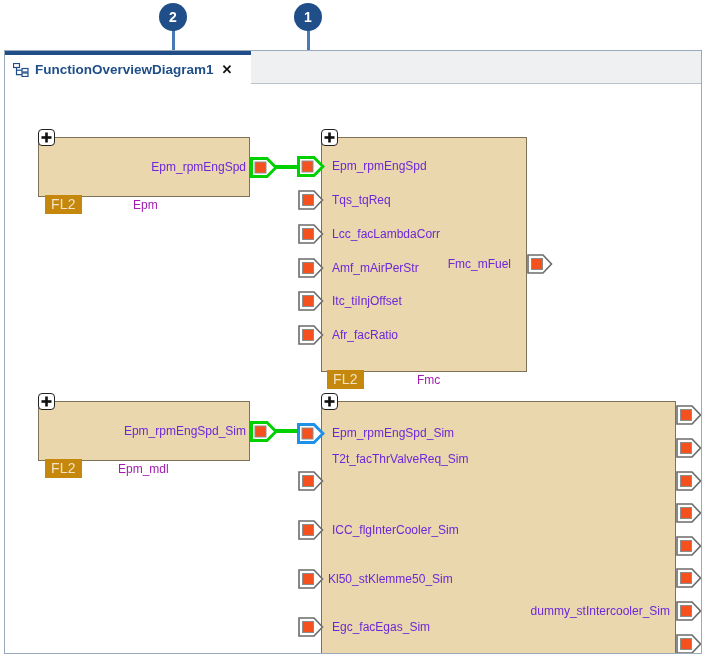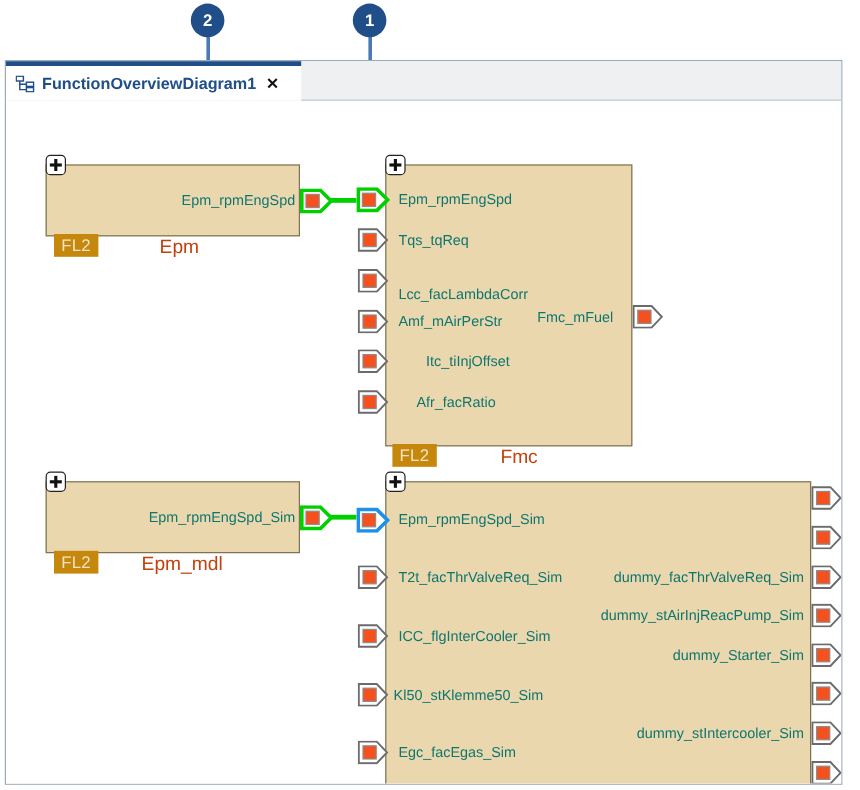--- a/index.html
+++ b/index.html
@@ -116,28 +116,28 @@
     font-weight: normal;
     padding: 0 6px;
     height: 19px;
     line-height: 19px;
     letter-spacing: .2px;
     font-family: "Liberation Sans", sans-serif;
     z-index: 5;
   }
   .blockname {
     position: absolute;
-    color: #c2410c;
-    font-size: 16px;
+    color: #a21caf;
+    font-size: 12px;
     white-space: nowrap;
     font-family: "Liberation Sans", sans-serif;
   }
   .portlabel {
     position: absolute;
-    color: #0f766e;
+    color: #6d28d9;
     font-size: 12px;
     white-space: nowrap;
     font-family: "Liberation Sans", sans-serif;
     z-index: 3;
   }
   .portlabel.right { text-align: right; }
 
   
   .port {
     position: absolute;
@@ -228,45 +228,45 @@
         </svg>
       </div>
       <div class="portlabel" style="left:327px; top:109px;">Tqs_tqReq</div>
 
       <div class="port" style="left:293px; top:140px;">
         <svg width="26" height="20" viewBox="0 0 26 20">
           <path d="M1 1 H16 L24.5 10 L16 19 H1 Z" fill="#ffffff" stroke="#6b6b6b" stroke-width="1.6"></path>
           <rect x="4.5" y="4.5" width="11" height="11" fill="#f4511e" stroke="#8d8d8d" stroke-width="1"></rect>
         </svg>
       </div>
-      <div class="portlabel" style="left:327px; top:154px;">Lcc_facLambdaCorr</div>
+      <div class="portlabel" style="left:327px; top:143px;">Lcc_facLambdaCorr</div>
 
       <div class="port" style="left:293px; top:174px;">
         <svg width="26" height="20" viewBox="0 0 26 20">
           <path d="M1 1 H16 L24.5 10 L16 19 H1 Z" fill="#ffffff" stroke="#6b6b6b" stroke-width="1.6"></path>
           <rect x="4.5" y="4.5" width="11" height="11" fill="#f4511e" stroke="#8d8d8d" stroke-width="1"></rect>
         </svg>
       </div>
       <div class="portlabel" style="left:327px; top:177px;">Amf_mAirPerStr</div>
 
       <div class="port" style="left:293px; top:207px;">
         <svg width="26" height="20" viewBox="0 0 26 20">
           <path d="M1 1 H16 L24.5 10 L16 19 H1 Z" fill="#ffffff" stroke="#6b6b6b" stroke-width="1.6"></path>
           <rect x="4.5" y="4.5" width="11" height="11" fill="#f4511e" stroke="#8d8d8d" stroke-width="1"></rect>
         </svg>
       </div>
-      <div class="portlabel" style="left:327px; top:210px;margin-left:23px;">Itc_tiInjOffset</div>
+      <div class="portlabel" style="left:327px; top:210px;">Itc_tiInjOffset</div>
 
       <div class="port" style="left:293px; top:241px;">
         <svg width="26" height="20" viewBox="0 0 26 20">
           <path d="M1 1 H16 L24.5 10 L16 19 H1 Z" fill="#ffffff" stroke="#6b6b6b" stroke-width="1.6"></path>
           <rect x="4.5" y="4.5" width="11" height="11" fill="#f4511e" stroke="#8d8d8d" stroke-width="1"></rect>
         </svg>
       </div>
-      <div class="portlabel" style="left:342px; top:244px;">Afr_facRatio</div>
+      <div class="portlabel" style="left:327px; top:244px;">Afr_facRatio</div>
 
       <div class="portlabel right" style="left:388px; top:173px; width:118px;">Fmc_mFuel</div>
       <div class="port" style="left:522px; top:170px;">
         <svg width="26" height="20" viewBox="0 0 26 20">
           <path d="M1 1 H16 L24.5 10 L16 19 H1 Z" fill="#ffffff" stroke="#6b6b6b" stroke-width="1.6"></path>
           <rect x="4.5" y="4.5" width="11" height="11" fill="#f4511e" stroke="#8d8d8d" stroke-width="1"></rect>
         </svg>
       </div>
 
       <div class="block" style="left:33px; top:317px; width:212px; height:60px;"></div>
@@ -303,21 +303,21 @@
         </svg>
       </div>
       <div class="portlabel" style="left:327px; top:342px;">Epm_rpmEngSpd_Sim</div>
 
       <div class="port" style="left:293px; top:387px;">
         <svg width="26" height="20" viewBox="0 0 26 20">
           <path d="M1 1 H16 L24.5 10 L16 19 H1 Z" fill="#ffffff" stroke="#6b6b6b" stroke-width="1.6"></path>
           <rect x="4.5" y="4.5" width="11" height="11" fill="#f4511e" stroke="#8d8d8d" stroke-width="1"></rect>
         </svg>
       </div>
-      <div class="portlabel" style="left:327px; top:390px;">T2t_facThrValveReq_Sim</div>
+      <div class="portlabel" style="left:327px; top:368px;">T2t_facThrValveReq_Sim</div>
 
       <div class="port" style="left:293px; top:436px;">
         <svg width="26" height="20" viewBox="0 0 26 20">
           <path d="M1 1 H16 L24.5 10 L16 19 H1 Z" fill="#ffffff" stroke="#6b6b6b" stroke-width="1.6"></path>
           <rect x="4.5" y="4.5" width="11" height="11" fill="#f4511e" stroke="#8d8d8d" stroke-width="1"></rect>
         </svg>
       </div>
       <div class="portlabel" style="left:327px; top:439px;">ICC_flgInterCooler_Sim</div>
 
       <div class="port" style="left:293px; top:485px;">
@@ -343,37 +343,34 @@
         </svg>
       </div>
 
       <div class="port" style="left:671px; top:354px;">
         <svg width="26" height="20" viewBox="0 0 26 20">
           <path d="M1 1 H16 L24.5 10 L16 19 H1 Z" fill="#ffffff" stroke="#6b6b6b" stroke-width="1.6"></path>
           <rect x="4.5" y="4.5" width="11" height="11" fill="#f4511e" stroke="#8d8d8d" stroke-width="1"></rect>
         </svg>
       </div>
 
-      <div class="portlabel right" style="left:420px; top:390px; width:245px;">dummy_facThrValveReq_Sim</div>
       <div class="port" style="left:671px; top:387px;">
         <svg width="26" height="20" viewBox="0 0 26 20">
           <path d="M1 1 H16 L24.5 10 L16 19 H1 Z" fill="#ffffff" stroke="#6b6b6b" stroke-width="1.6"></path>
           <rect x="4.5" y="4.5" width="11" height="11" fill="#f4511e" stroke="#8d8d8d" stroke-width="1"></rect>
         </svg>
       </div>
 
-      <div class="portlabel right" style="left:420px; top:422px; width:245px;">dummy_stAirInjReacPump_Sim</div>
       <div class="port" style="left:671px; top:419px;">
         <svg width="26" height="20" viewBox="0 0 26 20">
           <path d="M1 1 H16 L24.5 10 L16 19 H1 Z" fill="#ffffff" stroke="#6b6b6b" stroke-width="1.6"></path>
           <rect x="4.5" y="4.5" width="11" height="11" fill="#f4511e" stroke="#8d8d8d" stroke-width="1"></rect>
         </svg>
       </div>
 
-      <div class="portlabel right" style="left:420px; top:455px; width:245px;">dummy_Starter_Sim</div>
       <div class="port" style="left:671px; top:452px;">
         <svg width="26" height="20" viewBox="0 0 26 20">
           <path d="M1 1 H16 L24.5 10 L16 19 H1 Z" fill="#ffffff" stroke="#6b6b6b" stroke-width="1.6"></path>
           <rect x="4.5" y="4.5" width="11" height="11" fill="#f4511e" stroke="#8d8d8d" stroke-width="1"></rect>
         </svg>
       </div>
 
       <div class="port" style="left:671px; top:484px;">
         <svg width="26" height="20" viewBox="0 0 26 20">
           <path d="M1 1 H16 L24.5 10 L16 19 H1 Z" fill="#ffffff" stroke="#6b6b6b" stroke-width="1.6"></path>

